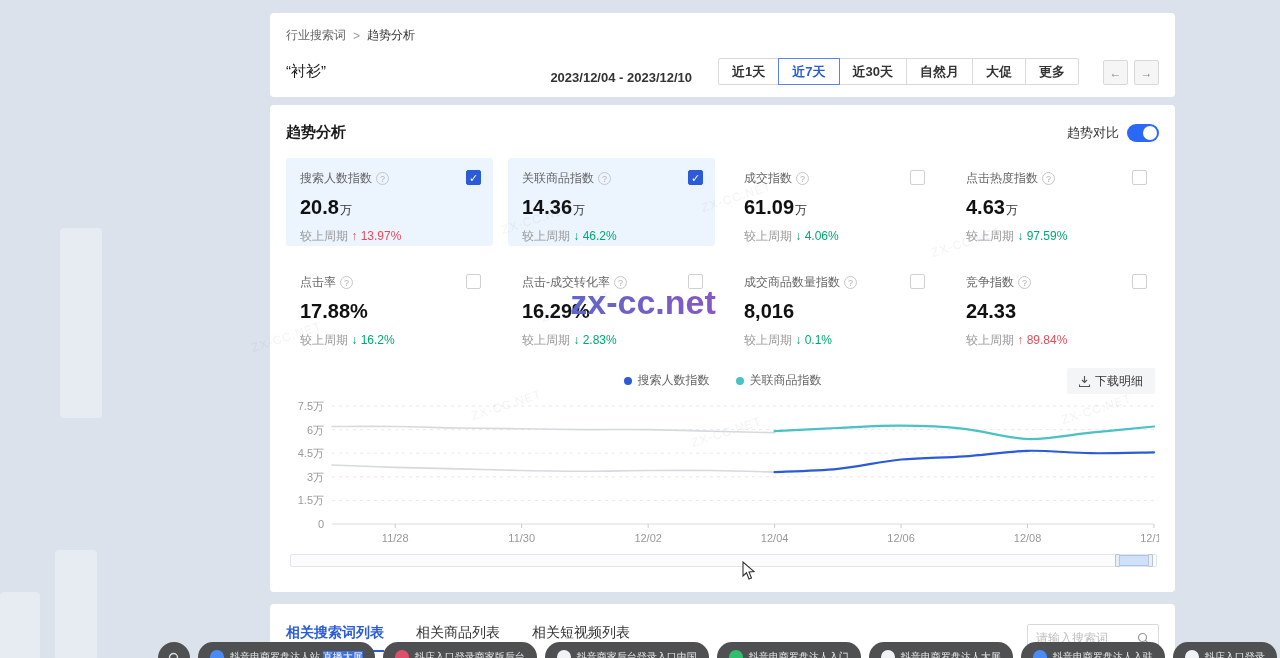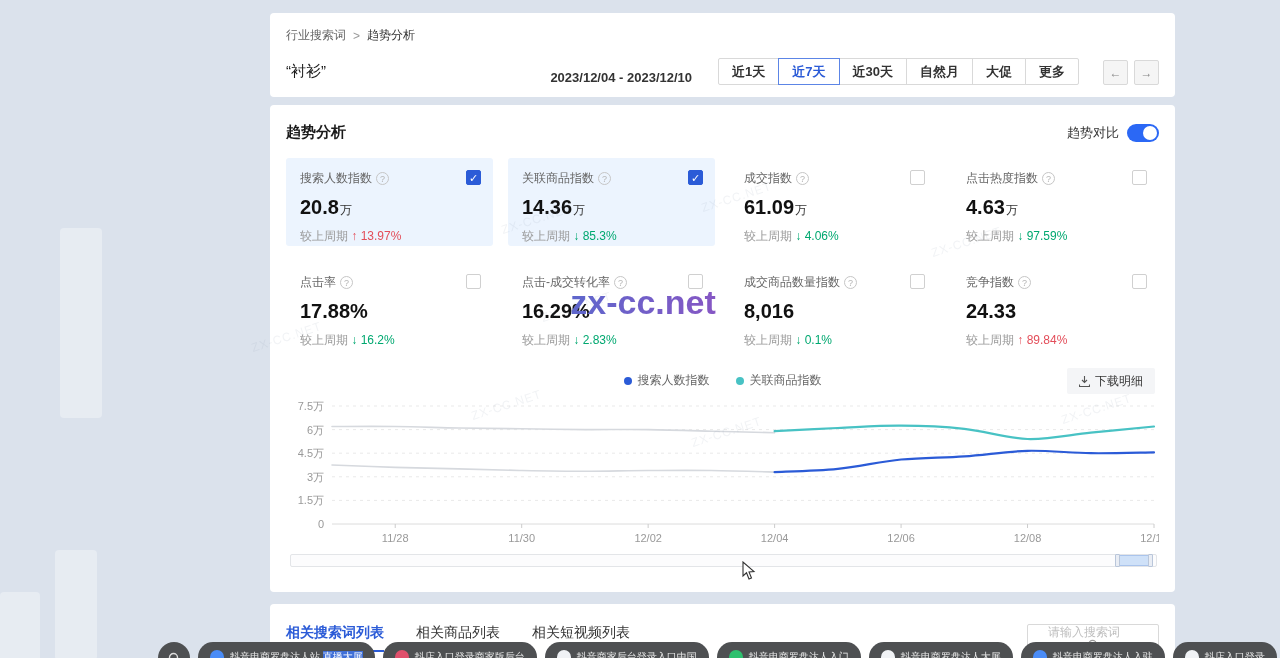--- a/index.html
+++ b/index.html
@@ -59,21 +59,21 @@
   .brush-sel { position:absolute; top:0; bottom:0; background:#cfe1f8; border:1px solid #aac4ec; }
   .brush-handle { position:absolute; top:-1px; bottom:-1px; width:5px; background:#e9edf4; border:1px solid #b9c6da; border-radius:1px; }
   
   .card-related { left:270px; top:604px; width:905px; height:70px; padding:20px 16px 0; }
   .rel-row { display:flex; align-items:center; }
   .tabs { display:flex; gap:32px; }
   .tab { font-size:14px; color:#333; cursor:pointer; padding-bottom:10px; position:relative; }
   .tab.active { color:#2b5bd7; font-weight:bold; }
   .tab.active::after { content:""; position:absolute; left:0; right:0; bottom:0; height:2px; background:#2b5bd7; }
   .search-box { margin-left:auto; width:132px; height:28px; border:1px solid #d9d9d9; border-radius:2px;
-    display:flex; align-items:center; padding:0 8px; background:#fff;flex-direction:column; }
+    display:flex; align-items:center; padding:0 8px; background:#fff; }
   .search-box input { border:0; outline:0; flex:1; width:90px; font-size:12px; color:#333;
     font-family:"Liberation Sans",sans-serif; background:transparent; }
   .search-box input::placeholder { color:#bfbfbf; }
   
   .wm { position:absolute; left:498px; top:281px; width:290px; text-align:center; pointer-events:none; z-index:30; }
   .wm-1 { font-size:42px; font-weight:bold; letter-spacing:2px;
     background:linear-gradient(90deg,#4a7dd6 0%,#7a5fc0 55%,#d8489c 100%);
     -webkit-background-clip:text; background-clip:text; color:transparent; }
   .wm-2 { font-size:34px; font-weight:bold; margin-top:2px;
     background:linear-gradient(90deg,#4a6fd0 0%,#9a4fc0 100%);
@@ -149,21 +149,21 @@
           <div class="mval">20.8<span class="suf">万</span></div>
           <div class="msub"><span>较上周期 </span><span class="delta up">↑ 13.97%</span></div>
         </div>
         <div class="mcard sel">
           <div class="mhead">
             <span>关联商品指数</span>
             <span class="qicon">?</span>
           </div>
           <div class="mcheck on">✓</div>
           <div class="mval">14.36<span class="suf">万</span></div>
-          <div class="msub"><span>较上周期 </span><span class="delta down">↓ 85.3%</span></div>
+          <div class="msub"><span>较上周期 </span><span class="delta down">↓ 46.2%</span></div>
         </div>
         <div class="mcard">
           <div class="mhead">
             <span>成交指数</span>
             <span class="qicon">?</span>
           </div>
           <div class="mcheck"></div>
           <div class="mval">61.09<span class="suf">万</span></div>
           <div class="msub"><span>较上周期 </span><span class="delta down">↓ 4.06%</span></div>
         </div>

